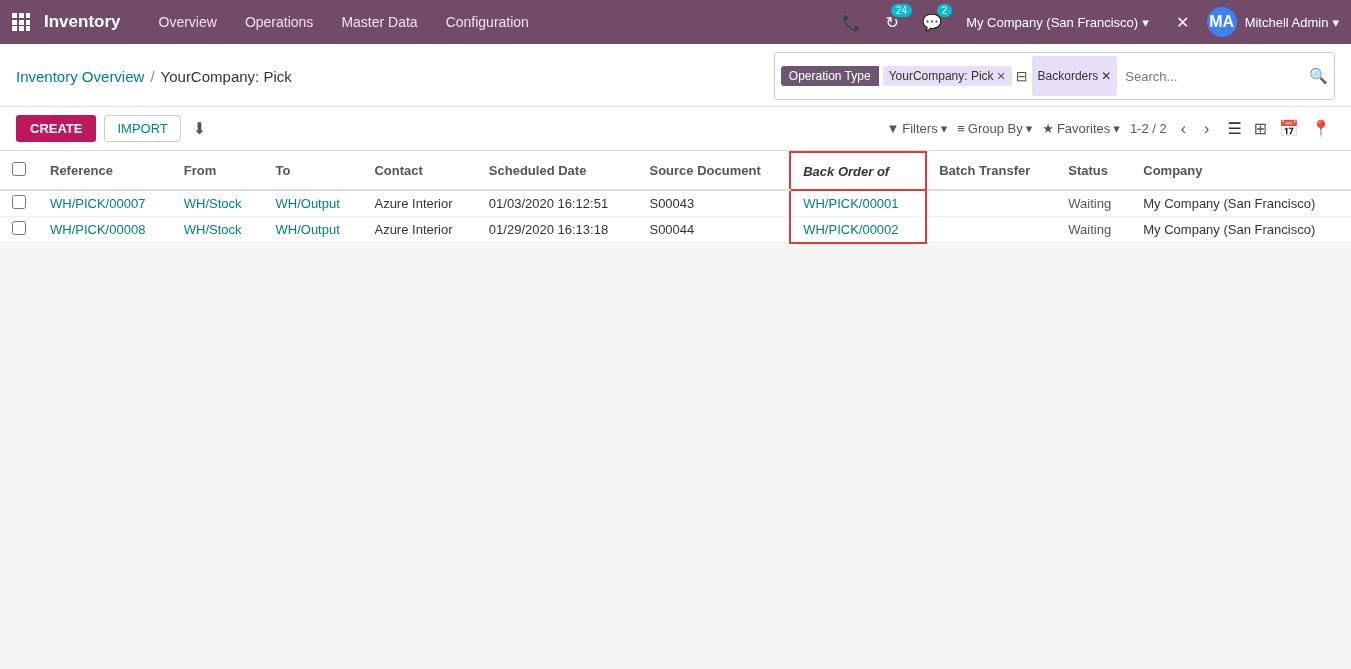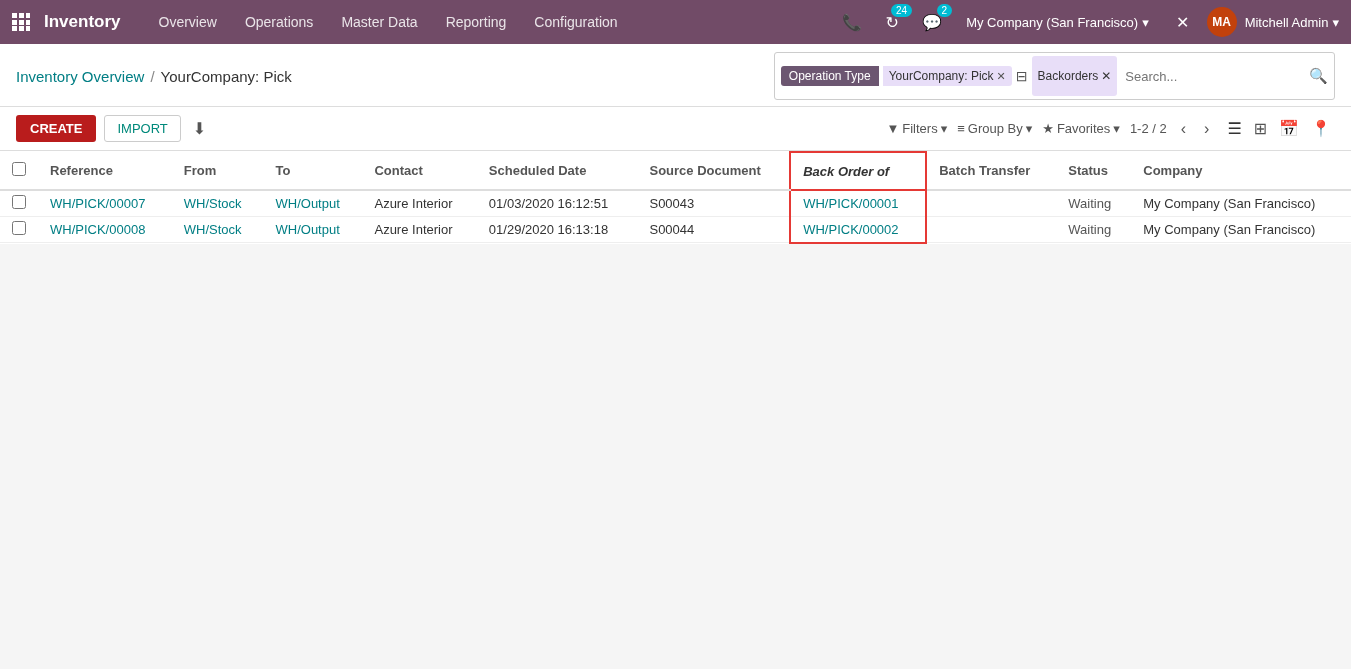--- a/index.html
+++ b/index.html
@@ -68,23 +68,23 @@
     }
     .company-selector {
       color: white;
       cursor: pointer;
       padding: 0 10px;
       font-size: 13px;
       display: flex; align-items: center; gap: 4px;
     }
     .user-avatar {
       width: 30px; height: 30px; border-radius: 50%;
-      background: #c2410c;
+      background: #3b82f6;
       display: flex; align-items: center; justify-content: center;
-      color: white; font-size: 12px; font-weight: bold;
+      color: white; font-size: 16px; font-weight: bold;
     }
     .user-name {
       color: white;
       font-size: 13px;
       cursor: pointer;
       display: flex; align-items: center; gap: 4px;
     }
 
     
     .page-header {
@@ -152,21 +152,21 @@
     
     .toolbar-row {
       display: flex;
       align-items: center;
       padding: 8px 16px;
       background: white;
       border-bottom: 1px solid #ddd;
       gap: 8px;
     }
     .btn-create {
-      background: #b91c1c;
+      background: #be185d;
       color: white;
       border: none;
       padding: 6px 14px;
       font-size: 13px;
       font-weight: bold;
       border-radius: 3px;
       cursor: pointer;
       text-transform: uppercase;
     }
     .btn-import {
@@ -293,21 +293,20 @@
       <rect x="0" y="13" width="5" height="5"></rect>
         <rect x="7" y="13" width="5" height="5"></rect>
         <rect x="14" y="13" width="4" height="5"></rect>
     </svg>
   </div>
   <span class="app-title">Inventory</span>
   <div class="nav-links">
     <span class="nav-link">Overview</span>
     <span class="nav-link">Operations</span>
     <span class="nav-link">Master Data</span>
-    <span class="nav-link">Reporting</span>
     <span class="nav-link">Configuration</span>
   </div>
   <div class="nav-right">
     <div class="icon-btn">📞</div>
     <div class="icon-btn">
       ↻
       <span class="badge">24</span>
     </div>
     <div class="icon-btn">
       💬

